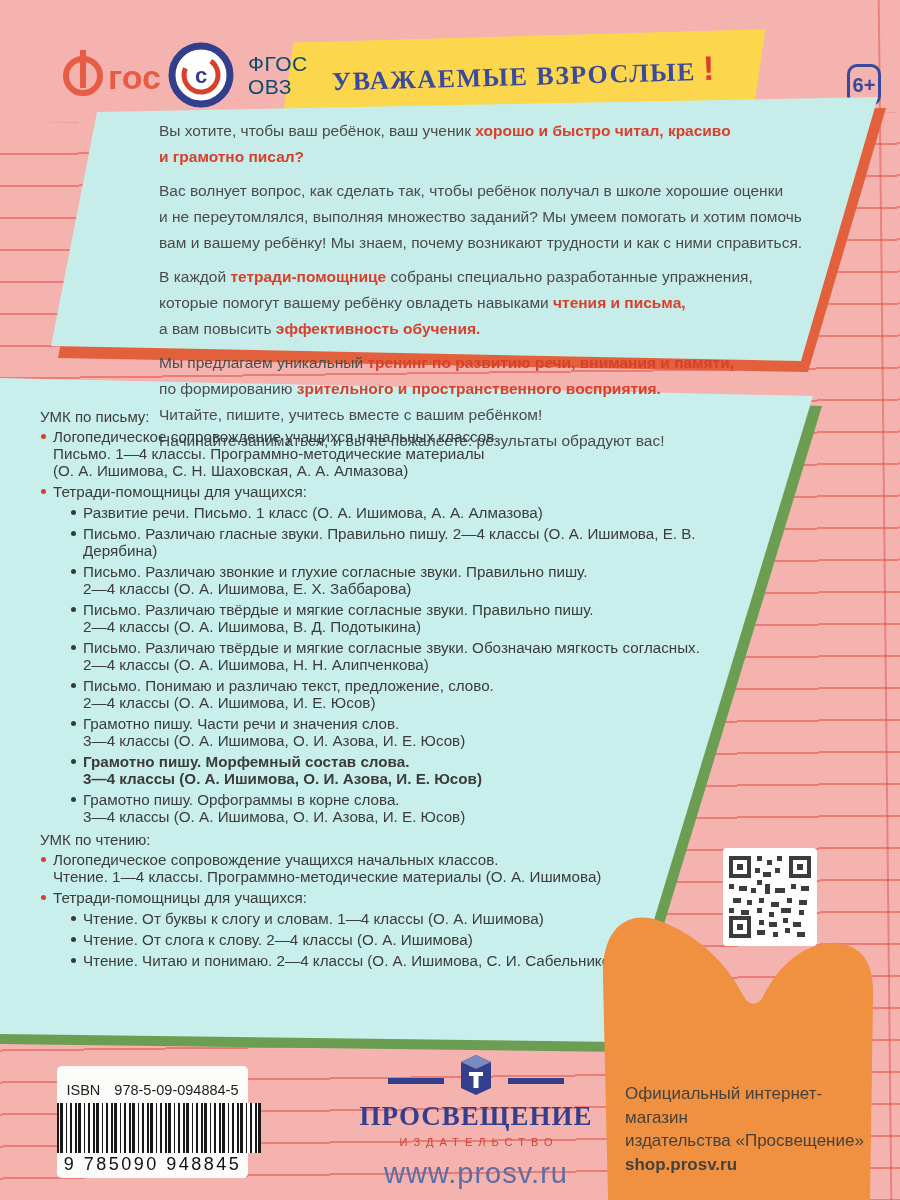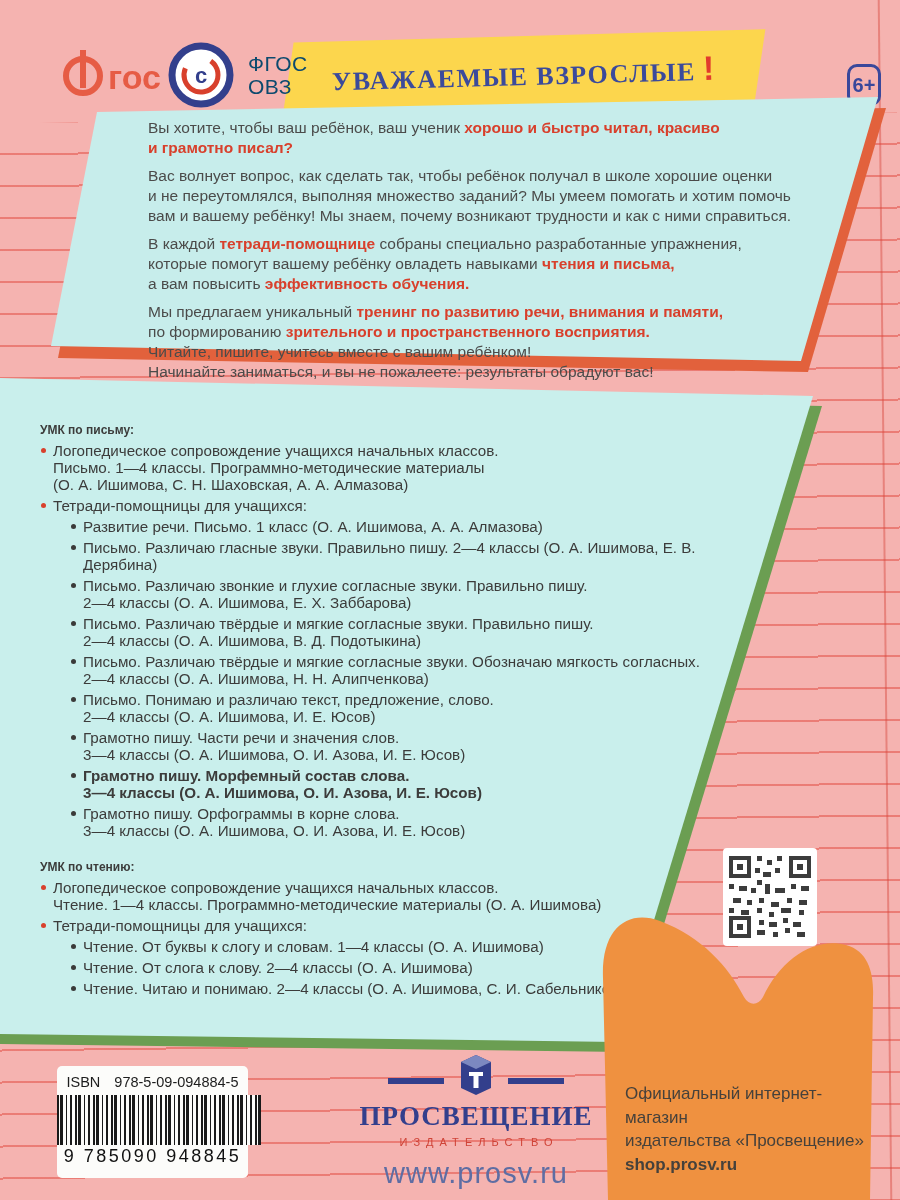--- a/index.html
+++ b/index.html
@@ -35,32 +35,32 @@
   .banner-inner .bang{color:#e23b2d;font-size:34px;margin-left:7px;font-family:"Liberation Sans",sans-serif;}
   .age-badge{
     position:absolute;left:847px;top:64px;width:34px;height:42px;box-sizing:border-box;
     border:3px solid #39489b;border-radius:10px;display:flex;align-items:center;justify-content:center;
     font-size:20px;font-weight:bold;color:#39489b;z-index:2;
   }
   
   .panel-svg{position:absolute;left:0;top:0;z-index:2;}
   
   .intro-text{
-    position:absolute;left:148px;top:118px;width:672px;z-index:3;
-    font-size:15.5px;line-height:20px;color:#4b4b4a;
+    position:absolute;left:159px;top:118px;width:672px;z-index:3;
+    font-size:15.5px;line-height:26px;color:#4b4b4a;
   }
   .intro-text p{margin:0 0 8px 0;white-space:pre-line;}
   .rb{color:#d8402c;font-weight:bold;}
   
   .catalog-text{
     position:absolute;left:40px;top:402px;width:700px;z-index:3;
     font-size:15.2px;line-height:17px;color:#3c3c3b;
   }
   .cat-header{font-weight:bold;font-size:15.8px;line-height:18px;white-space:pre-line;margin:0 0 6px 0;}
-  .sec-title{font-weight:bold;font-size:12px;margin:20px 0 3px 0;}
+  .sec-title{font-weight:normal;font-size:15px;margin:6px 0 3px 0;}
   .catalog-text ul{list-style:none;margin:0;padding:0;}
   .catalog-text li{position:relative;padding-left:13px;margin-bottom:4px;}
   .catalog-text li > span{white-space:pre-line;}
   ul.lvl1 > li::before{
     content:"";position:absolute;left:1px;top:6px;width:5px;height:5px;border-radius:50%;background:#d8402c;
   }
   ul.lvl2{margin:4px 0 0 17px;}
   ul.lvl2 > li::before{
     content:"";position:absolute;left:1px;top:6px;width:5px;height:5px;border-radius:50%;background:#3a3a39;
   }
@@ -73,21 +73,21 @@
   
   .book-shape{position:absolute;left:588px;top:878px;z-index:4;}
   .shop-info{
     position:absolute;left:625px;top:1082px;width:250px;z-index:5;
     font-size:17px;line-height:23.5px;color:#46413b;
   }
   .shop-info .shop-url{font-weight:bold;}
   
   .isbn-panel{
     position:absolute;left:57px;top:1066px;width:191px;height:112px;background:#fcfcfa;border-radius:5px;
-    z-index:4;text-align:center;box-sizing:border-box;padding-top:8px;
+    z-index:4;text-align:center;box-sizing:border-box;padding-top:16px;
   }
   .isbn-row{display:flex;justify-content:center;gap:14px;font-size:14.5px;color:#1d1d1d;}
   .bars{
     margin:5px auto 0;width:204px;height:50px;
     background:repeating-linear-gradient(90deg,
       #191919 0 2px,#fcfcfa 2px 3px,#191919 3px 6px,#fcfcfa 6px 9px,
       #191919 9px 10px,#fcfcfa 10px 13px,#191919 13px 15px,#fcfcfa 15px 18px);
   }
   .bc-num{font-size:18px;letter-spacing:2.5px;color:#111;margin-top:1px;}
   

